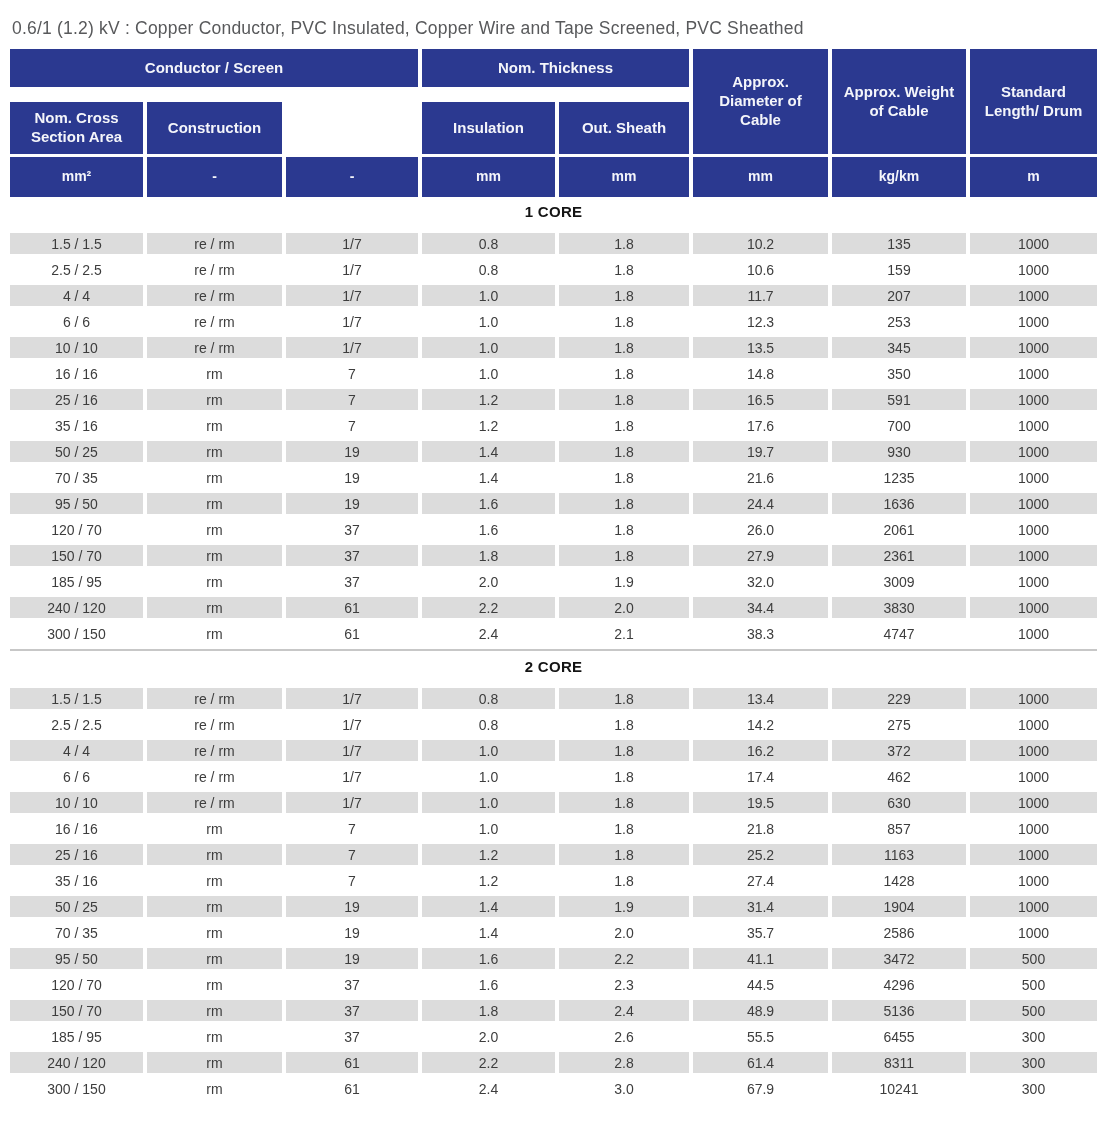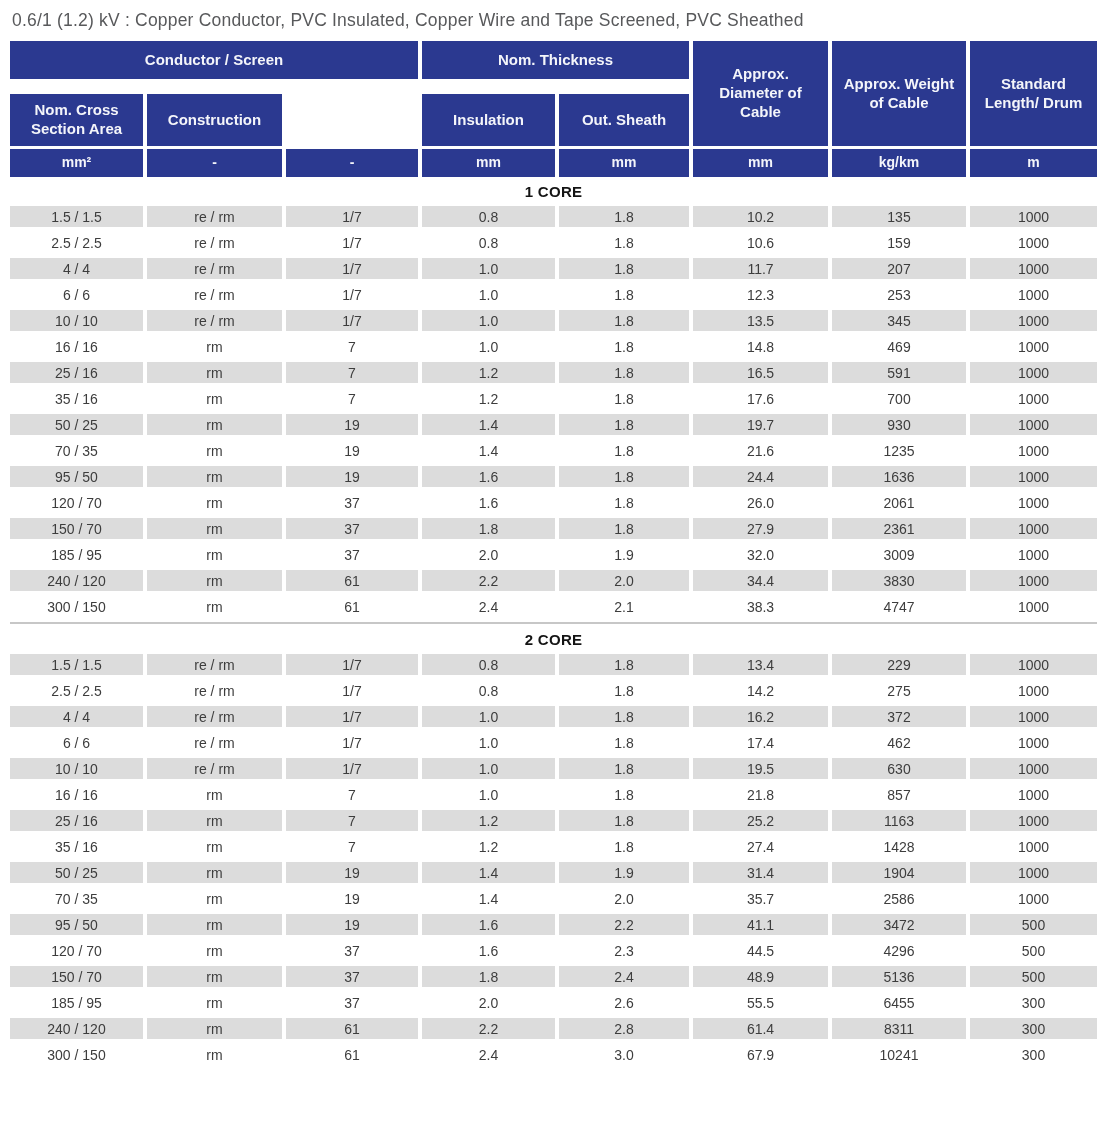--- a/index.html
+++ b/index.html
@@ -16,21 +16,21 @@
   body{
     width:1107px;height:1131px;overflow:hidden;
     font-family:"Liberation Sans", sans-serif;
     color:var(--body-text);
   }
   .page{padding:8px 10px 0 10px;}
   .title{
     font-size:17.5px;
     color:var(--title-text);
     letter-spacing:.2px;
-    margin:2px 0 10px 2px;
+    margin:10px 0 10px 2px;
   }
   .tbl{width:1087px;}
   .grid{
     display:grid;
     grid-template-columns:133px 135px 132px 133px 130px 135px 134px 127px;
     column-gap:4px;
   }
   .hdr{grid-template-rows:38px 52px;row-gap:15px;}
   .hcell{
     background:var(--header-bg);
@@ -40,26 +40,26 @@
     text-align:center;padding:2px 6px;
   }
   .h-conductor{grid-column:1 / span 3;grid-row:1;}
   .h-thickness{grid-column:4 / span 2;grid-row:1;}
   .h-diameter{grid-column:6;grid-row:1 / span 2;}
   .h-weight{grid-column:7;grid-row:1 / span 2;}
   .h-length{grid-column:8;grid-row:1 / span 2;}
   .sub1{grid-column:1;grid-row:2;} .sub2{grid-column:2;grid-row:2;text-align:center;}
   .sub3{grid-column:3;grid-row:2;} .sub4{grid-column:4;grid-row:2;}
   .sub5{grid-column:5;grid-row:2;}
-  .units{margin-top:3px;height:28px;}
+  .units{margin-top:3px;height:40px;}
   .ucell{font-size:14px;}
   .section-label{
     text-align:center;font-weight:bold;font-size:15px;
     color:var(--section-text);
-    padding:6px 0 6px 0;letter-spacing:.3px;
+    padding:6px 0 13px 0;letter-spacing:.3px;
   }
   .row{height:21px;margin-bottom:5px;}
   .cell{
     display:flex;align-items:center;justify-content:center;
     font-size:14px;color:var(--body-text);
     background:transparent;
   }
   .row.alt .cell{background:var(--row-alt-bg);}
   .section-line{
     border-top:2px solid var(--section-line);
@@ -150,21 +150,21 @@
           <div class="cell">345</div>
           <div class="cell">1000</div>
         </div>
         <div class="grid row">
           <div class="cell">16 / 16</div>
           <div class="cell">rm</div>
           <div class="cell">7</div>
           <div class="cell">1.0</div>
           <div class="cell">1.8</div>
           <div class="cell">14.8</div>
-          <div class="cell">469</div>
+          <div class="cell">350</div>
           <div class="cell">1000</div>
         </div>
         <div class="grid row alt">
           <div class="cell">25 / 16</div>
           <div class="cell">rm</div>
           <div class="cell">7</div>
           <div class="cell">1.2</div>
           <div class="cell">1.8</div>
           <div class="cell">16.5</div>
           <div class="cell">591</div>

